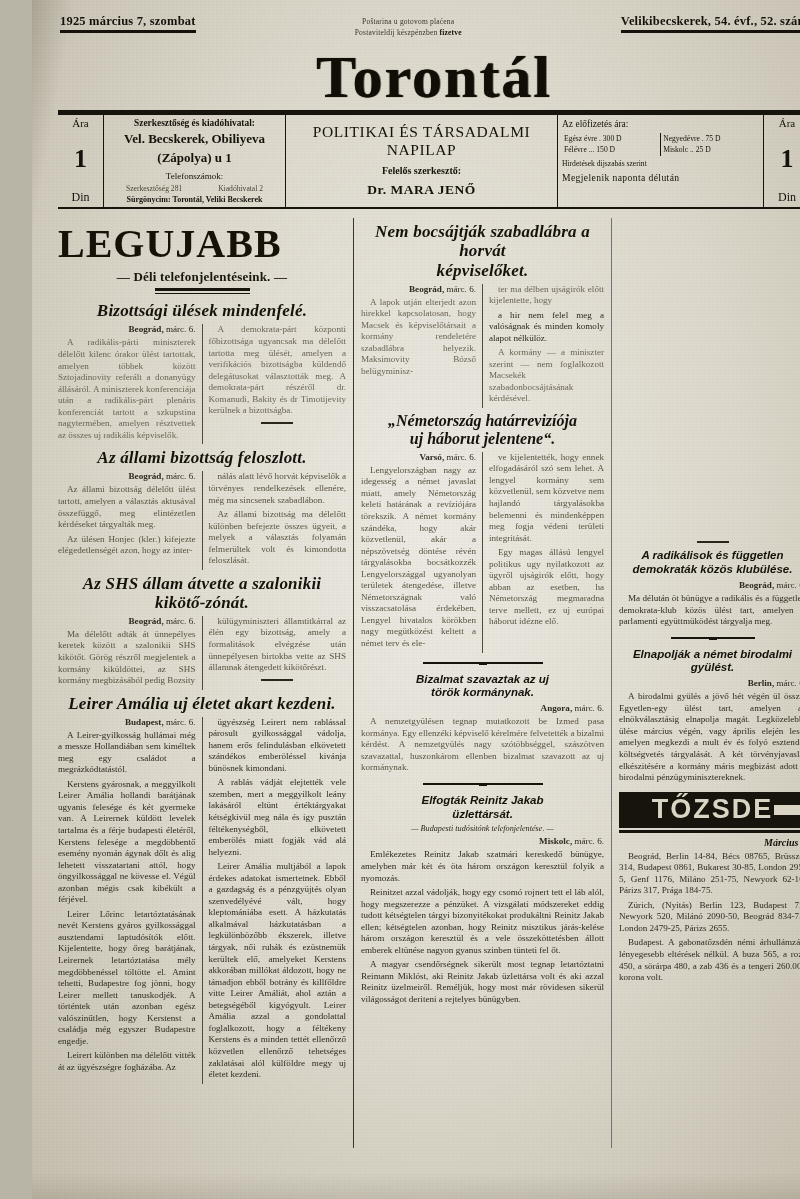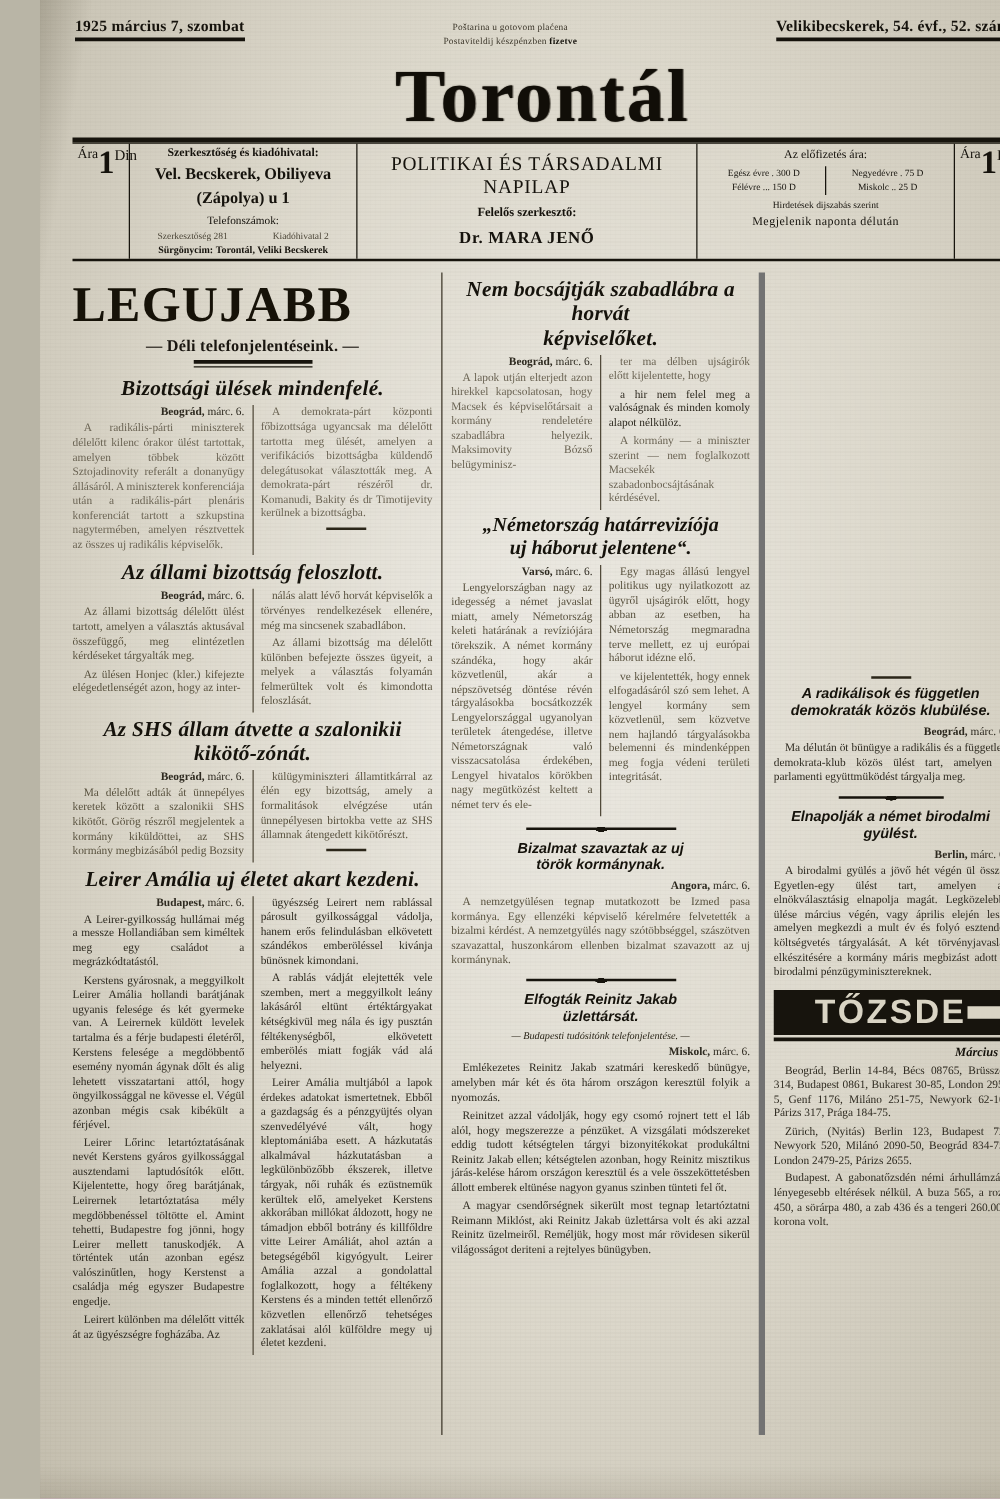--- a/index.html
+++ b/index.html
@@ -65,49 +65,50 @@
   .infostrip{
     display:flex;align-items:stretch;
     border-top:1px solid #17140d;
     border-bottom:2px solid #17140d;
     font-size:9px;color:#15120c;
     min-height:62px;
   }
   .infostrip > div{padding:2px 4px;box-sizing:border-box;}
   .cell-bd{border-right:1px solid #17140d;}
   .price{
-    width:46px;text-align:center;display:flex;flex-direction:row;justify-content:space-between;
+    width:46px;text-align:center;display:flex;flex-direction:column;justify-content:space-between;
     padding:2px 0 3px 0;
+    gap:16px;
   }
   .price .lbl{font-size:11px;}
   .price .num{font-size:26px;font-weight:bold;line-height:1;}
   .price .cur{font-size:12px;}
   .editor{width:182px;text-align:center;line-height:1.45;font-size:8.3px;}
   .editor .l1{font-size:9.4px;font-weight:bold;}
   .editor .l2{font-size:13px;font-weight:bold;}
   .editor .l3{font-size:9px;margin-top:2px;}
   .editor .l4{font-size:7.6px;display:flex;justify-content:space-around;color:#4a4436;}
   .editor .l5{font-size:8px;font-weight:bold;}
   .center{flex:1;text-align:center;display:flex;flex-direction:column;justify-content:center;gap:6px;}
   .center .tit{font-size:15.5px;letter-spacing:.6px;}
   .center .sub{font-size:10px;font-weight:bold;}
   .center .name{font-size:13.5px;font-weight:bold;letter-spacing:.5px;}
-  .subs{width:206px;text-align:center;line-height:1.5;font-size:8px;}
+  .subs{width:206px;text-align:left;line-height:1.5;font-size:8px;}
   .subs .t{font-size:9.5px;}
   .subs table{width:100%;border-collapse:collapse;font-size:7.6px;margin:2px 0;}
   .subs td{padding:0 2px;white-space:nowrap;}
   .subs td.bd{border-right:1px solid #17140d;}
   .subs .adv{font-size:7.6px;}
   .subs .pub{font-size:9.6px;letter-spacing:.4px;margin-top:2px;}
 
   
   .cols{display:flex;margin-top:9px;height:930px;}
   .col{box-sizing:border-box;}
   .c1{width:296px;padding-right:7px;border-right:1px solid #3c3629;}
-  .c2{width:258px;padding:0 7px;border-right:5px solid #737373;}
+  .c2{width:258px;padding:0 7px;border-right:1px solid #737373;}
   .c3{width:194px;padding-left:7px;}
 
   .subcols{display:flex;}
   .sc{flex:1;}
   .sc.left{padding-right:6px;border-right:1px solid #514a3a;}
   .sc.right{padding-left:6px;}
 
   p.body{
     margin:0 0 3px 0;
     font-size:9.1px;
@@ -349,22 +350,22 @@
         <h3 class="hl2 quote">
           <span>„Németország határrevizíója</span><br>
           <span>uj háborut jelentene“.</span>
         </h3>
         <div class="subcols">
           <div class="sc left">
             <p class="dateline"><b>Varsó,</b><span> márc. 6.</span></p>
             <p class="body faded2">Lengyelországban nagy az idegesség a német javaslat miatt, amely Németország keleti határának a revíziójára törekszik. A német kormány szándéka, hogy akár közvetlenül, akár a népszövetség döntése révén tárgyalásokba bocsátkozzék Lengyelországgal ugyanolyan területek átengedése, illetve Németországnak való visszacsatolása érdekében, Lengyel hivatalos körökben nagy megütközést keltett a német terv és ele-</p>
           </div>
           <div class="sc right">
+            <p class="body faded2">ve kijelentették, hogy ennek elfogadásáról szó sem lehet. A lengyel kormány sem közvetlenül, sem közvetve nem hajlandó tárgyalásokba belemenni és mindenképpen meg fogja védeni területi integritását.</p>
             <p class="body faded2">Egy magas állású lengyel politikus ugy nyilatkozott az ügyről ujságirók előtt, hogy abban az esetben, ha Németország megmaradna terve mellett, ez uj európai háborut idézne elő.</p>
-            <p class="body faded2">ve kijelentették, hogy ennek elfogadásáról szó sem lehet. A lengyel kormány sem közvetlenül, sem közvetve nem hajlandó tárgyalásokba belemenni és mindenképpen meg fogja védeni területi integritását.</p>
           </div>
         </div>
 
         <div class="orn wide"></div>
 
         <h3 class="hl2">
           <span>Bizalmat szavaztak az uj</span><br>
           <span>török kormánynak.</span>
         </h3>
         <p class="dateline"><b>Angora,</b><span> márc. 6.</span></p>

